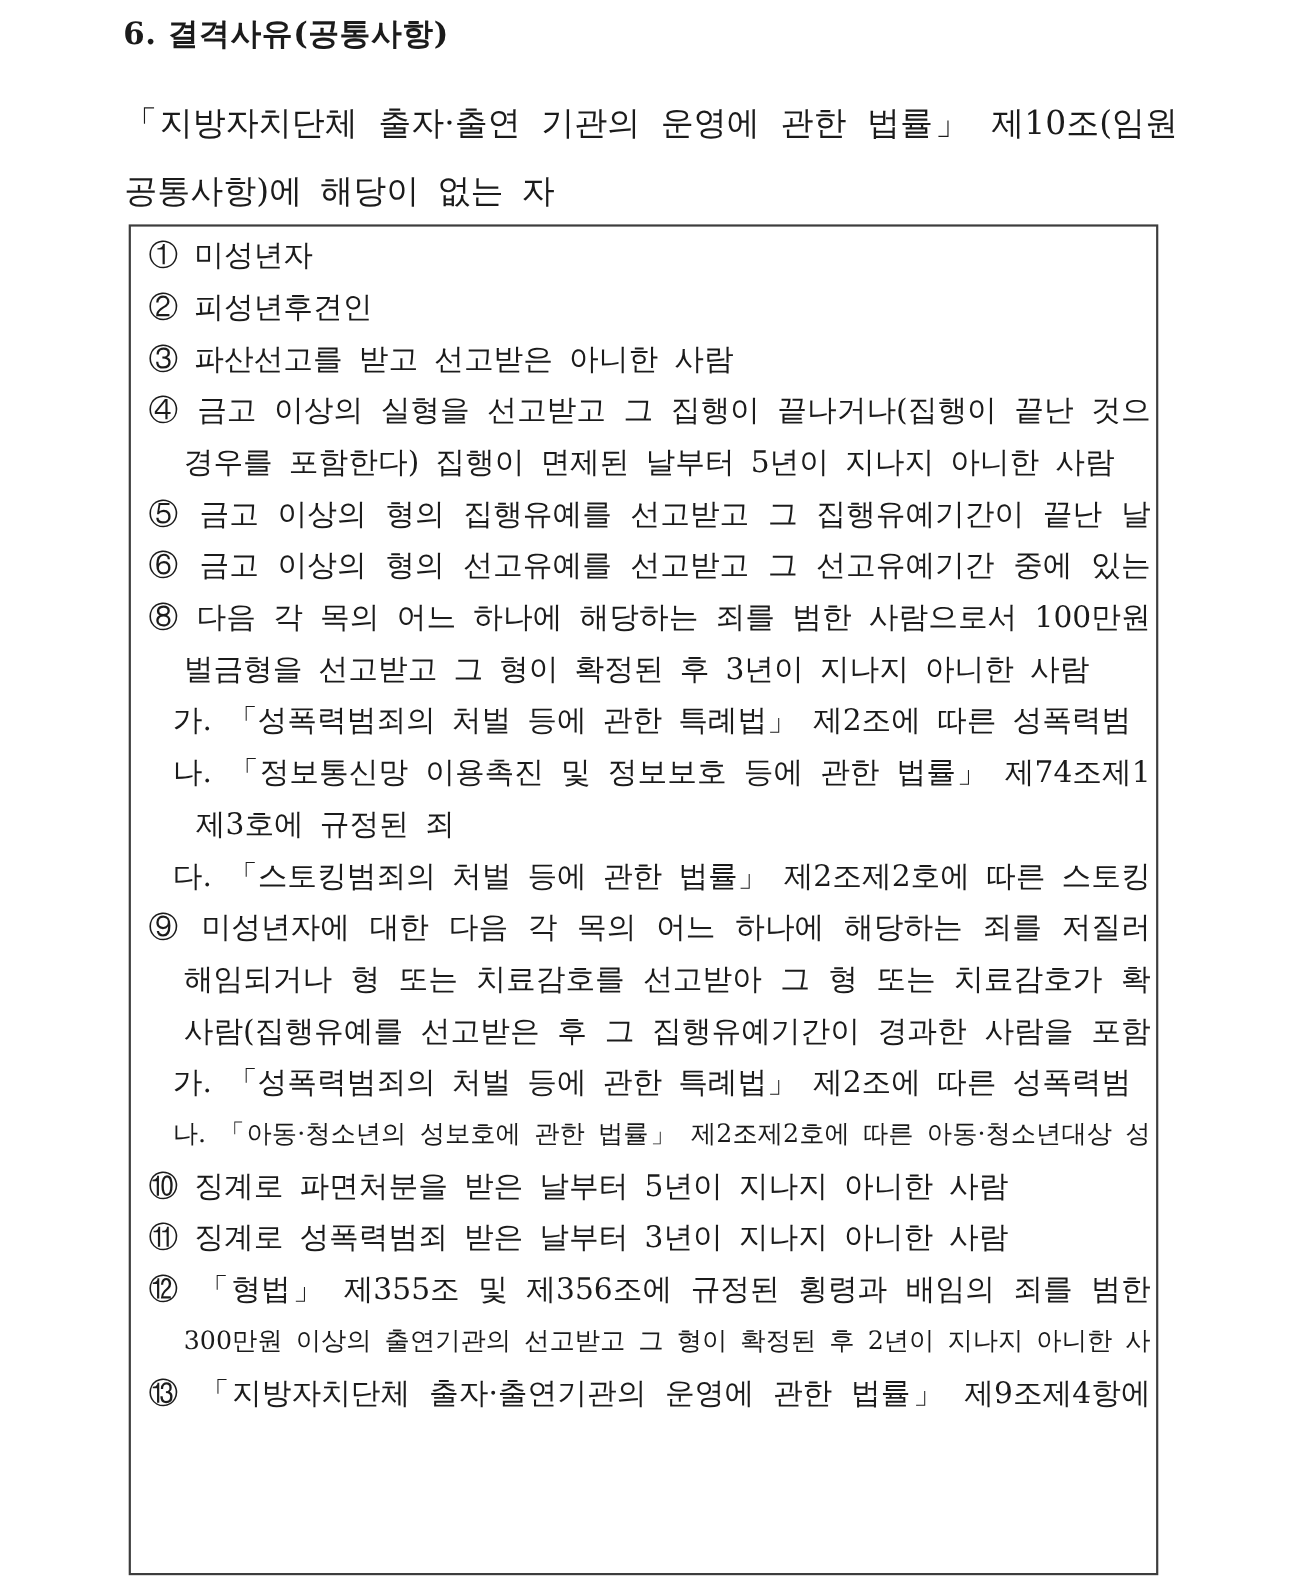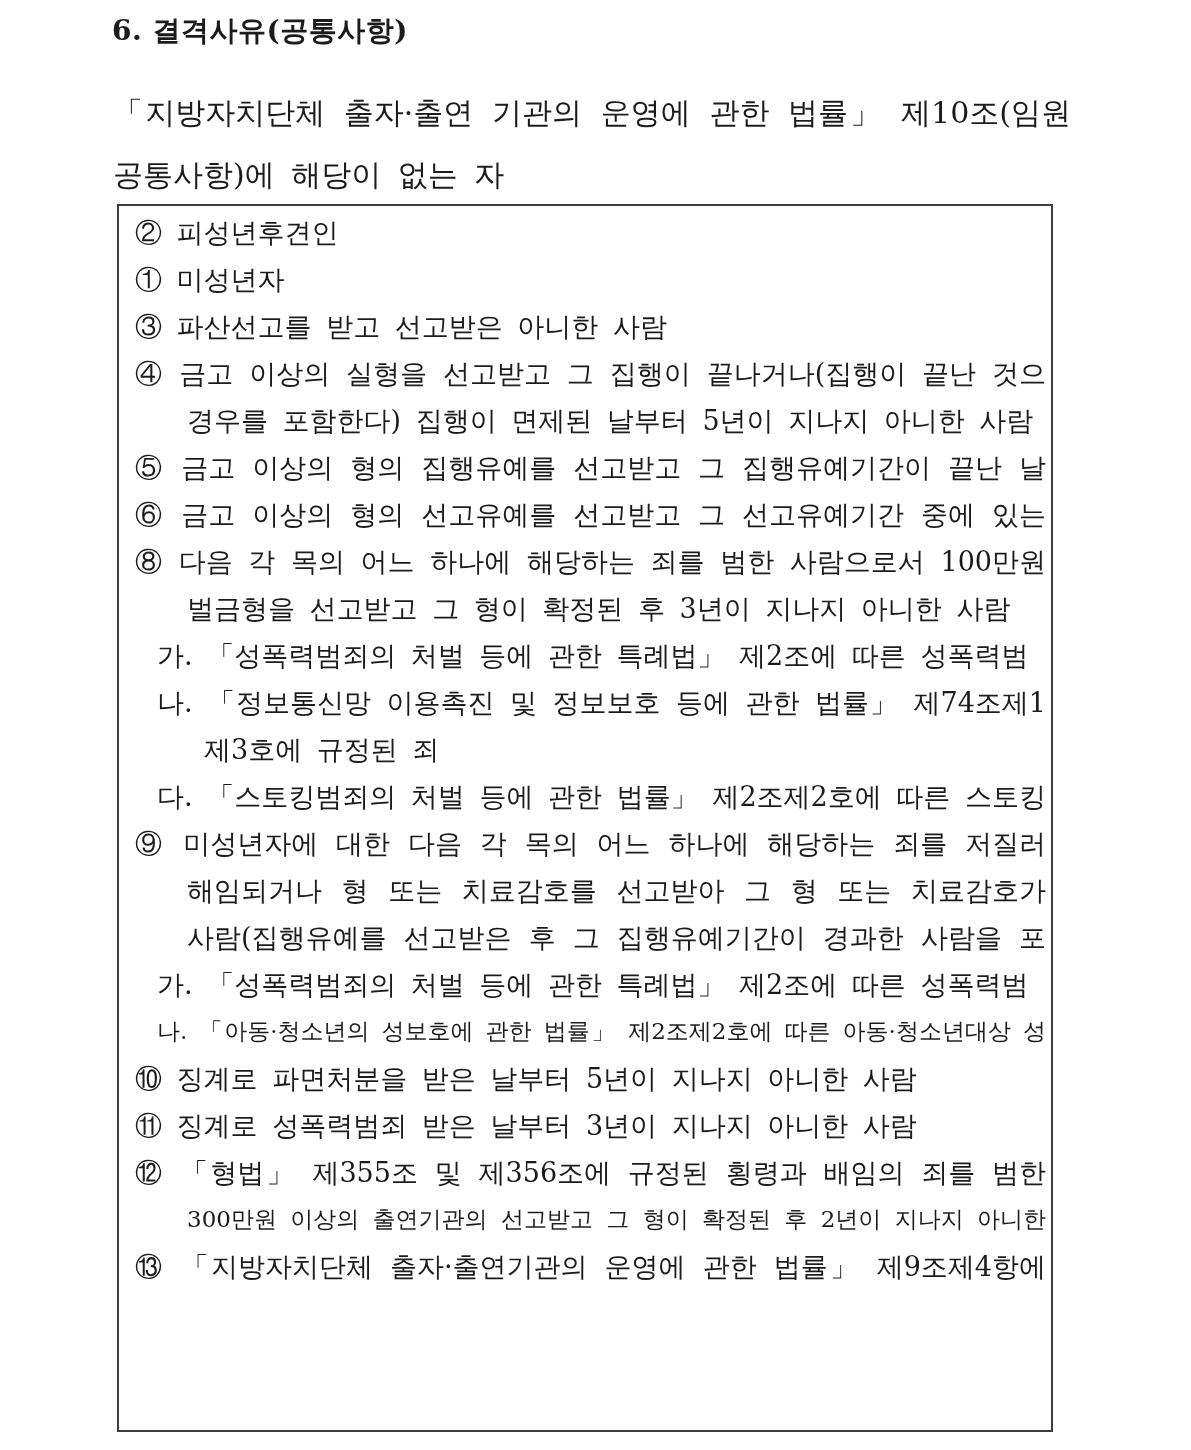--- a/index.html
+++ b/index.html
@@ -32,39 +32,39 @@
     padding: 3px 5px 0 0;
     overflow: hidden;
   }
   .bline {
     height: 47px; line-height: 47px; overflow: hidden;
     font-size: 27px; word-spacing: 6px;
   }
   .bline.justify { text-align: justify; text-align-last: justify; }
   .bline.small { font-size: 23px; word-spacing: 3px; }
   .indent-item    { padding-left: 16px; }
-  .indent-cont    { padding-left: 68px; }
+  .indent-cont    { padding-left: 48px; }
   .indent-sub     { padding-left: 38px; }
-  .indent-subcont { padding-left: 85px; }
+  .indent-subcont { padding-left: 59px; }
 </style>
 </head>
 <body>
 
 <div class="page">
 
   <h1 class="title">6. 결격사유(공통사항)</h1>
 
   <div class="intro">
     <div class="iline justify">「지방자치단체 출자·출연 기관의 운영에 관한 법률」 제10조(임원의</div>
     <div class="iline">공통사항)에 해당이 없는 자</div>
   </div>
 
   <div class="box" id="box">
+      <div class="bline indent-item">① 미성년자</div>
       <div class="bline indent-item">② 피성년후견인</div>
-      <div class="bline indent-item">① 미성년자</div>
       <div class="bline indent-item">③ 파산선고를 받고 선고받은 아니한 사람</div>
       <div class="bline indent-item justify">④ 금고 이상의 실형을 선고받고 그 집행이 끝나거나(집행이 끝난 것으로 보는</div>
       <div class="bline indent-cont">경우를 포함한다) 집행이 면제된 날부터 5년이 지나지 아니한 사람</div>
       <div class="bline indent-item justify">⑤ 금고 이상의 형의 집행유예를 선고받고 그 집행유예기간이 끝난 날부터</div>
       <div class="bline indent-item justify">⑥ 금고 이상의 형의 선고유예를 선고받고 그 선고유예기간 중에 있는 사람</div>
       <div class="bline indent-item justify">⑧ 다음 각 목의 어느 하나에 해당하는 죄를 범한 사람으로서 100만원 이상의</div>
       <div class="bline indent-cont">벌금형을 선고받고 그 형이 확정된 후 3년이 지나지 아니한 사람</div>
       <div class="bline indent-sub">가. 「성폭력범죄의 처벌 등에 관한 특례법」 제2조에 따른 성폭력범죄</div>
       <div class="bline indent-sub justify">나. 「정보통신망 이용촉진 및 정보보호 등에 관한 법률」 제74조제1항제2호 및</div>
       <div class="bline indent-subcont">제3호에 규정된 죄</div>

